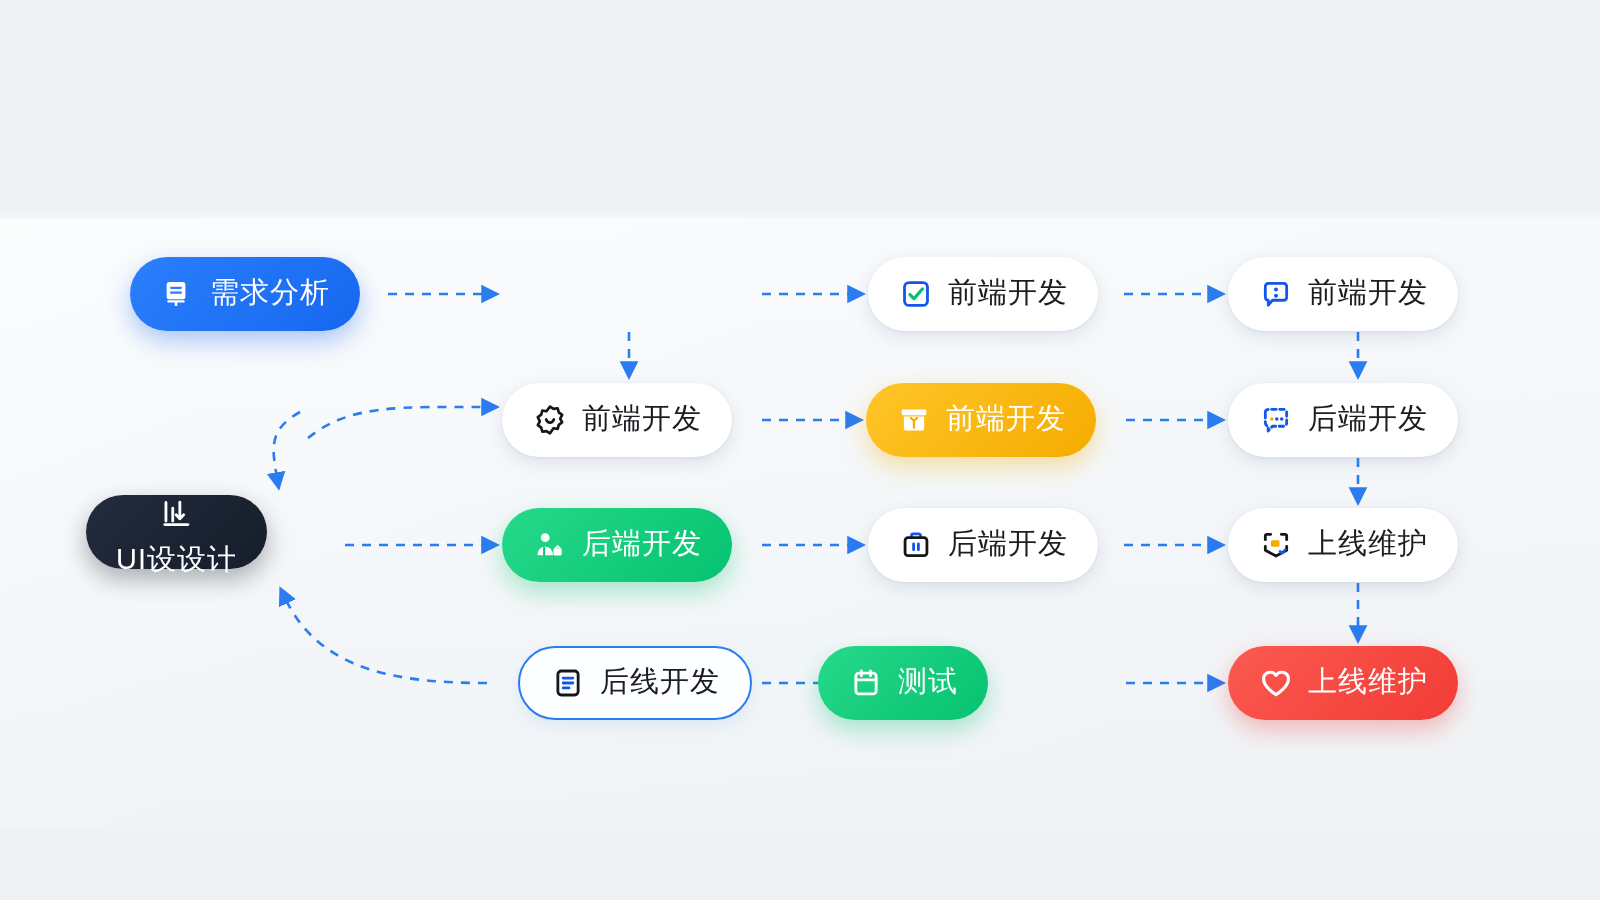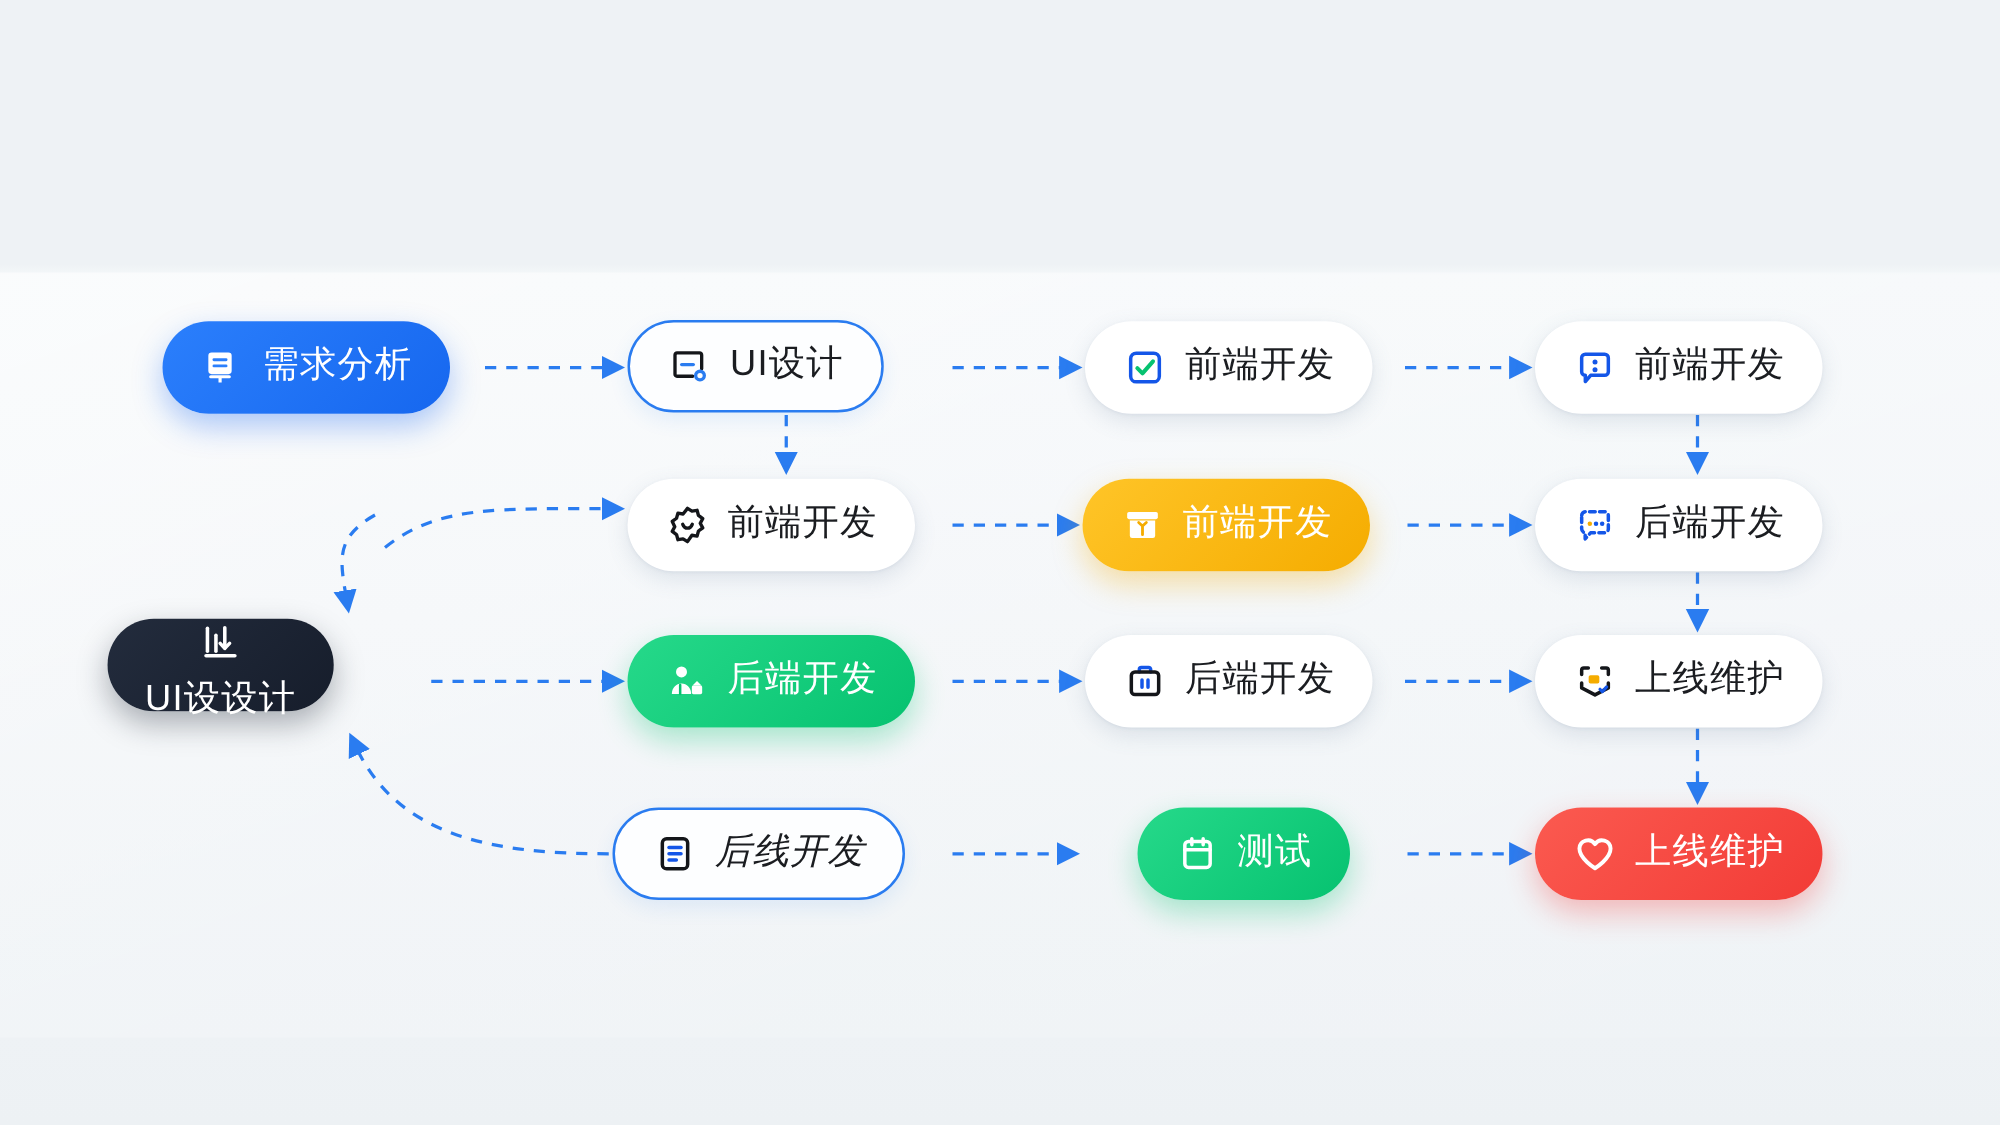--- a/index.html
+++ b/index.html
@@ -137,30 +137,20 @@
           <rect x="3.5" y="3" width="14" height="13" rx="2" fill="#fff"></rect>
           <rect x="6" y="6.5" width="9" height="1.7" rx=".85" fill="#2b7ffc"></rect>
           <rect x="6" y="10.2" width="9" height="1.7" rx=".85" fill="#2b7ffc"></rect>
           <rect x="4" y="16.6" width="13" height="1.8" rx=".9" fill="#fff"></rect>
           <rect x="9.6" y="18" width="1.9" height="3" fill="#fff"></rect>
         </svg>
     </span>
     <span class="lbl">需求分析</span>
   </div>
 
-  <div class="node v-outline" style="left:502px; top:256px;">
-    <span class="ico">
-      <svg viewBox="0 0 24 24" width="32" height="32" fill="none" stroke-width="2" stroke-linecap="round">
-          <path d="M19 13.5V5.2A1.2 1.2 0 0017.8 4H4.2A1.2 1.2 0 003 5.2v11.6A1.2 1.2 0 004.2 18h9.4" stroke="#14161a"></path>
-          <path d="M7 11h7" stroke="#2a7cf0"></path>
-          <circle cx="18" cy="17.6" r="2.6" stroke="#2a7cf0"></circle>
-        </svg>
-    </span>
-    <span class="lbl">UI设计</span>
-  </div>
 
   <div class="node v-white" style="left:868px; top:257px;">
     <span class="ico">
       <svg viewBox="0 0 24 24" width="32" height="32" fill="none" stroke-width="2.1" stroke-linecap="round" stroke-linejoin="round">
           <rect x="3.4" y="3.4" width="17.2" height="17.2" rx="3.4" stroke="#1456e8"></rect>
           <path d="M7.4 12.4l3.1 3.1 6.3-7.2" stroke="#06c270" stroke-width="2.4"></path>
         </svg>
     </span>
     <span class="lbl">前端开发</span>
   </div>
@@ -250,33 +240,33 @@
     <span class="ico">
       <svg viewBox="0 0 24 24" width="32" height="32" fill="none" stroke-width="2.1" stroke-linecap="round" stroke-linejoin="round">
           <path d="M4 8V5.3A1.3 1.3 0 015.3 4H8M16 4h2.7A1.3 1.3 0 0120 5.3V8M20 13v3l-8 4.2L4 16V13" stroke="#14161a"></path>
           <rect x="8.2" y="8.4" width="6.4" height="5" rx="1.1" fill="#f5ac00"></rect>
           <path d="M15 16.8l1.4 1.4 2.6-2.8" stroke="#1456e8" stroke-width="1.9"></path>
         </svg>
     </span>
     <span class="lbl">上线维护</span>
   </div>
 
-  <div class="node v-outline" style="left:490px; top:646px;font-style:italic;">
+  <div class="node v-outline" style="left:518px; top:646px;">
     <span class="ico">
       <svg viewBox="0 0 24 24" width="32" height="32" fill="none" stroke-width="2.1" stroke-linecap="round" stroke-linejoin="round">
           <rect x="4.4" y="3" width="15.2" height="18" rx="2.6" stroke="#14161a"></rect>
           <path d="M8.4 8.3h7.2" stroke="#1456e8"></path>
           <path d="M8.4 12h7.2" stroke="#1456e8"></path>
           <path d="M8.4 15.7h4.4" stroke="#1456e8"></path>
         </svg>
     </span>
     <span class="lbl">后线开发</span>
   </div>
 
-  <div class="node v-green" style="left:910px; top:646px;">
+  <div class="node v-green" style="left:818px; top:646px;">
     <span class="ico">
       <svg viewBox="0 0 24 24" width="32" height="32" fill="none" stroke="#fff" stroke-width="2.1" stroke-linecap="round" stroke-linejoin="round">
           <rect x="4.4" y="4.6" width="15.2" height="15.6" rx="2.2"></rect>
           <path d="M4.4 9.6h15.2"></path>
           <path d="M8.6 3v3.6M15.4 3v3.6"></path>
         </svg>
     </span>
     <span class="lbl">测试</span>
   </div>
 

